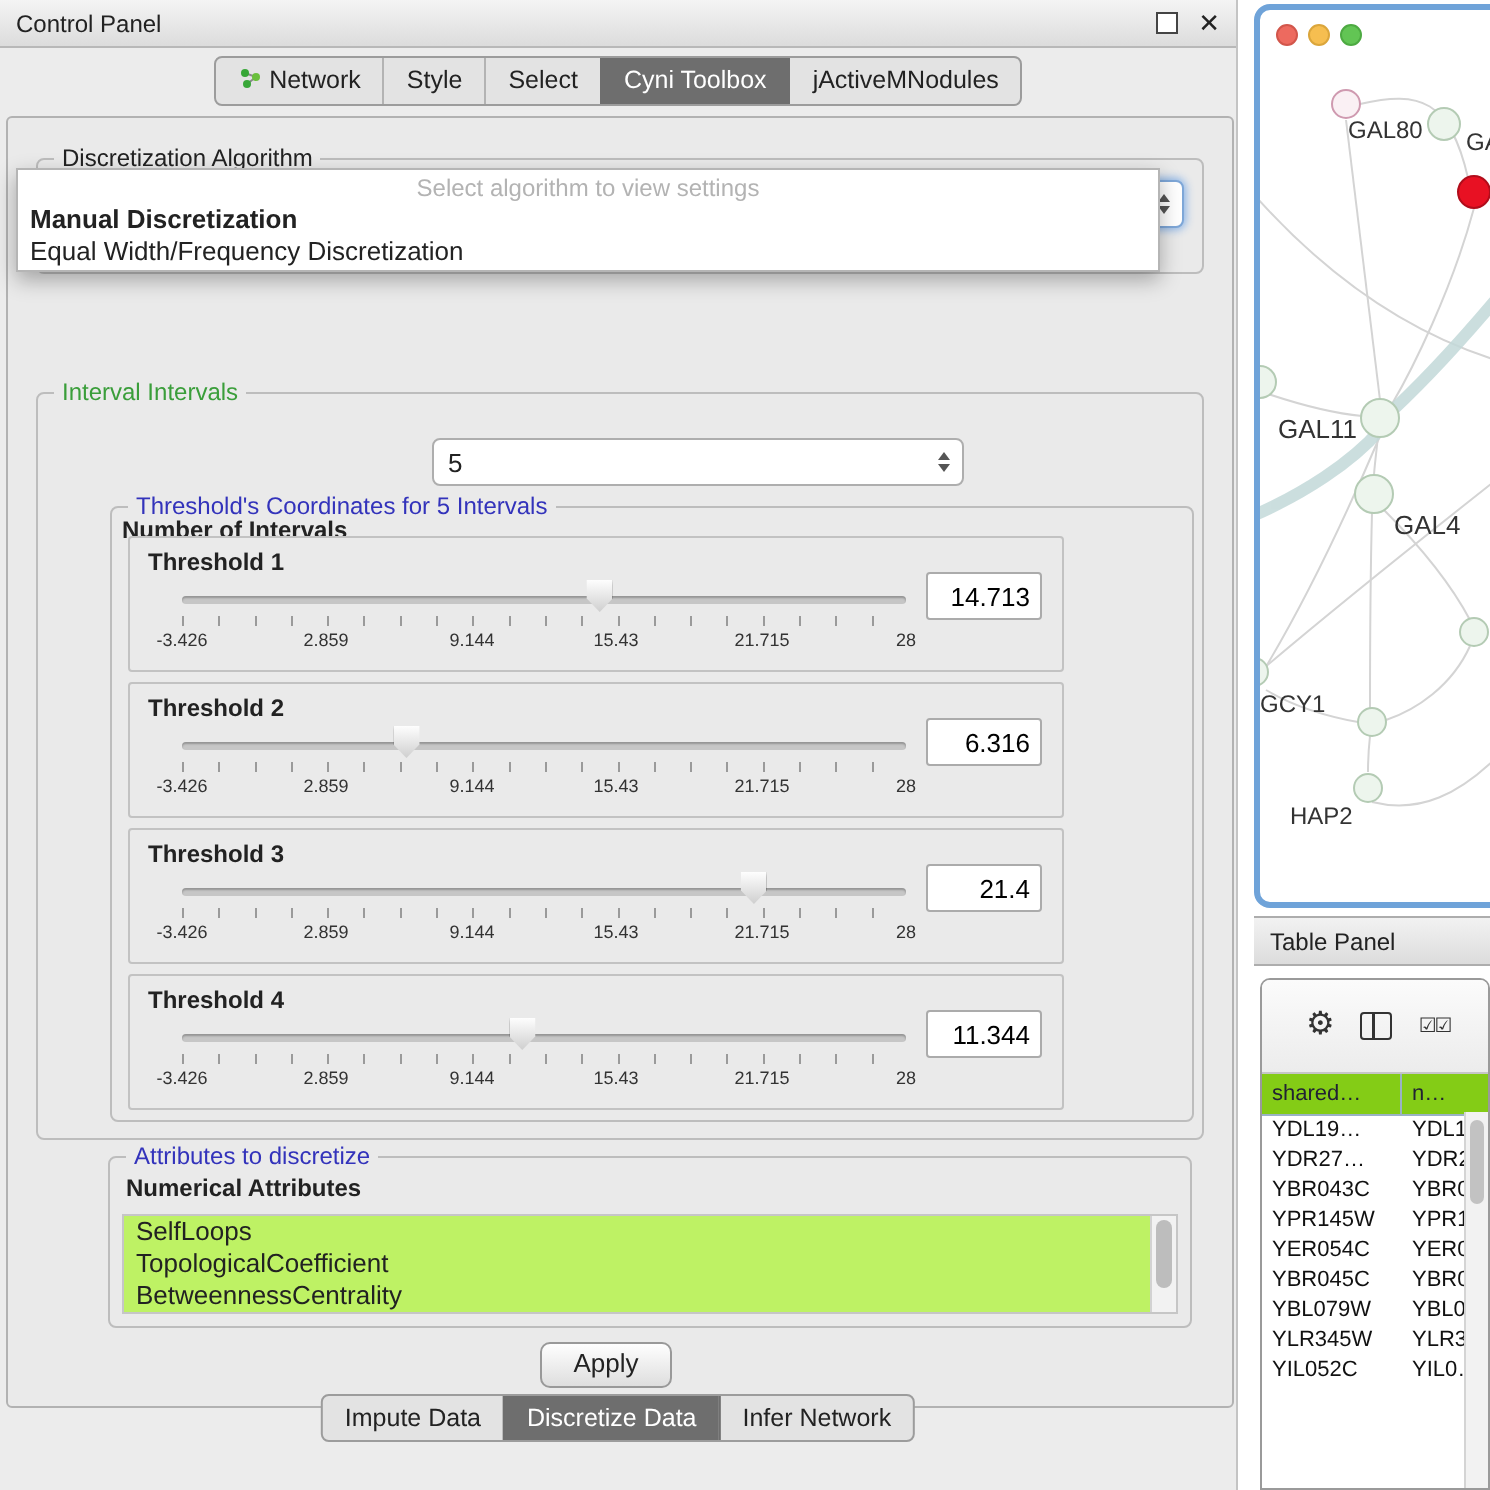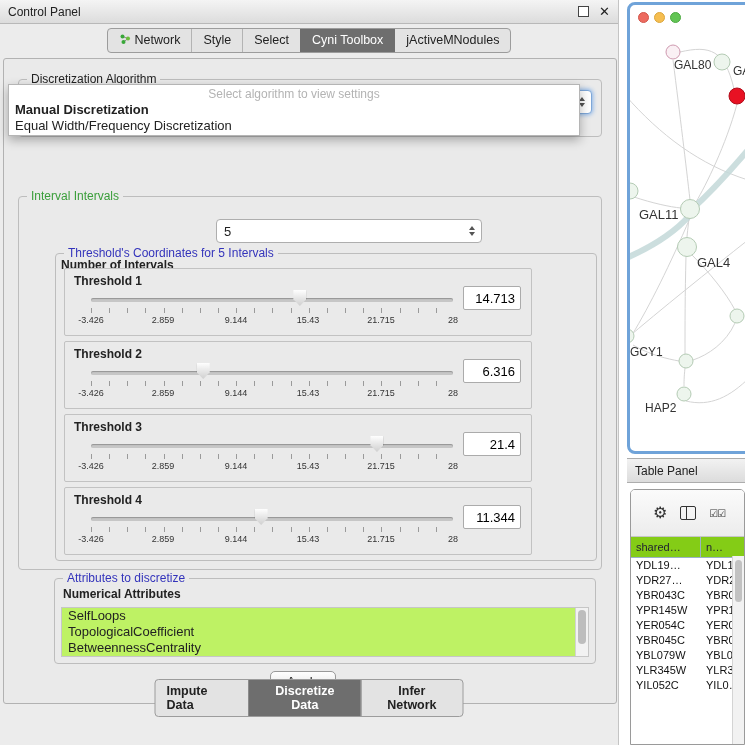--- a/index.html
+++ b/index.html
@@ -59,21 +59,21 @@
 
   
   .attr-sub{position:absolute;left:8px;top:8px;font-size:12px;font-weight:bold;}
   .attr-list{position:absolute;left:6px;top:28px;width:526px;height:48px;background:#bef264;border:1px solid #c6c6c6;overflow:hidden;}
   .attr-item{font-size:13px;line-height:16px;padding-left:6px;}
   .vscroll{position:absolute;right:0;top:0;bottom:0;width:12px;background:#f2f2f2;border-left:1px solid #d2d2d2;}
   .vthumb{position:absolute;left:1.5px;width:8px;background:#bdbdbd;border-radius:4px;}
 
   .apply-btn{position:absolute;left:270px;top:671px;width:64px;height:21px;background:linear-gradient(#fefefe,#dedede);border:1px solid #999;border-radius:5px;font-size:13px;text-align:center;line-height:20px;}
 
-  .bottom-tabs{position:absolute;left:50%;transform:translateX(-50%);top:679px;font-weight:bold;}
+  .bottom-tabs{position:absolute;left:50%;transform:translateX(-50%);top:697px;}
 
   
   .net-window{position:absolute;left:627px;top:2px;width:140px;height:452px;background:#fff;border:3px solid #6fa3d9;border-radius:8px;overflow:hidden;box-sizing:border-box;}
   .lights{position:absolute;left:8px;top:7px;display:flex;gap:5px;z-index:3;}
   .light{width:11px;height:11px;border-radius:50%;box-sizing:border-box;}
   .l-red{background:#ed6a5f;border:1px solid #d2564b;}
   .l-yellow{background:#f6be50;border:1px solid #dba63c;}
   .l-green{background:#62c554;border:1px solid #4daa42;}
   .net-svg{position:absolute;left:0;top:0;}
 

